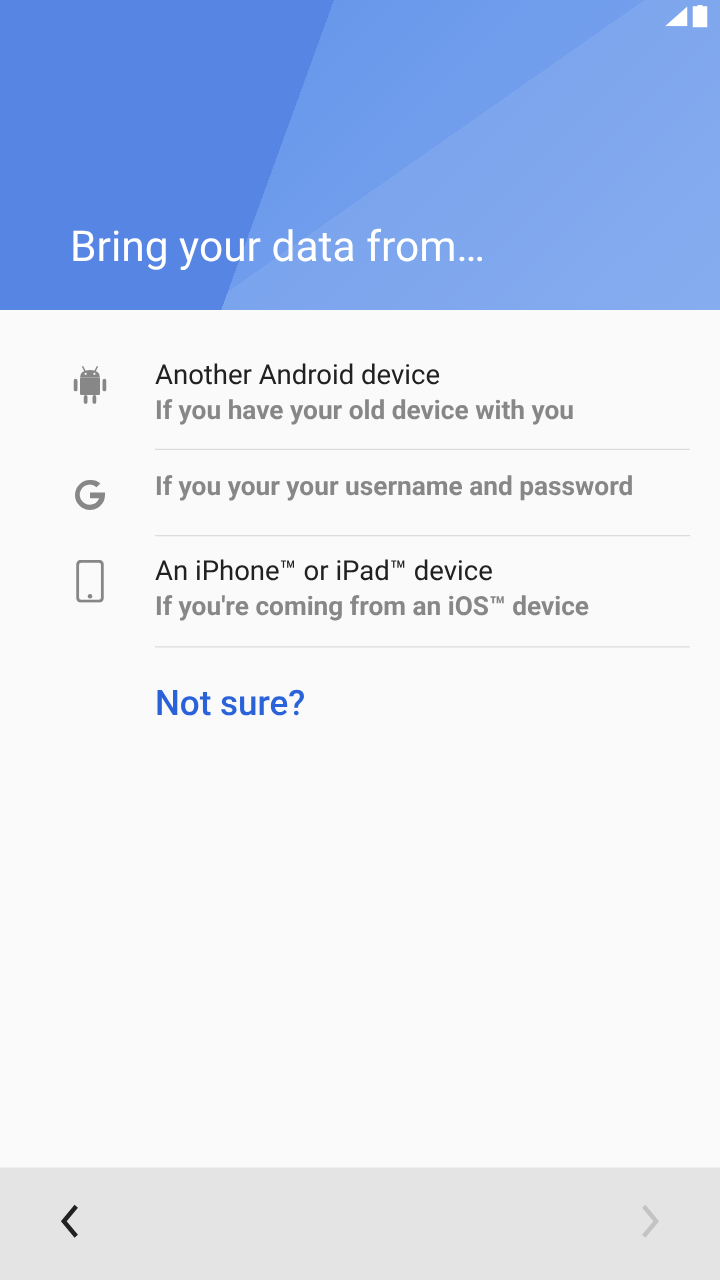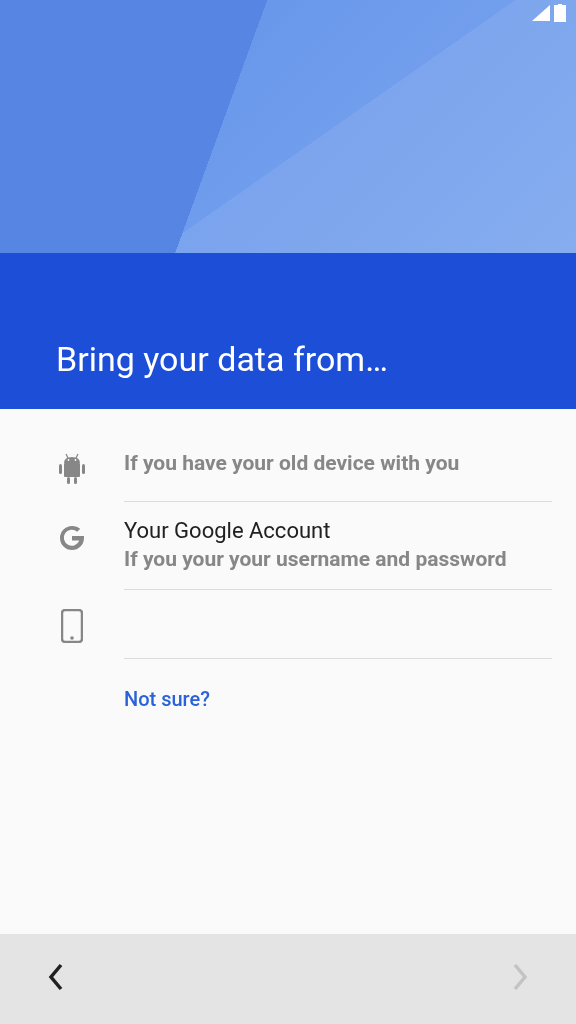--- a/index.html
+++ b/index.html
@@ -25,21 +25,21 @@
       justify-content: flex-end;
       align-items: center;
       padding-right: 10px;
       z-index: 10;
     }
     .status-icon {
       margin-left: 4px;
       display: inline-block;
     }
     .header {
-      height: 409px;
+      height: 248px;
       background: #1d4ed8;
       position: relative;
       overflow: hidden;
     }
     .header-upper {
       position: absolute;
       top: 0;
       left: 0;
       right: 0;
       height: 253px;
@@ -101,21 +101,21 @@
       height: 1px;
       background: #dcdcdc;
       margin-left: 124px;
       margin-right: 24px;
     }
     .not-sure-row {
       padding: 28px 24px 16px 124px;
     }
     .not-sure {
       color: #2962d9;
-      font-size: 20px;
+      font-size: 28px;
       font-weight: 500;
       cursor: pointer;
     }
     .nav-bar {
       position: absolute;
       bottom: 0;
       left: 0;
       right: 0;
       height: 90px;
       background: #e4e4e4;
@@ -164,45 +164,49 @@
         <rect x="24" y="11" width="3" height="10" rx="1.5"></rect>
         <rect x="9" y="24" width="3" height="7" rx="1.5"></rect>
         <rect x="16" y="24" width="3" height="7" rx="1.5"></rect>
         <line x1="8" y1="1" x2="10" y2="5" stroke="#878787" stroke-width="1.2"></line>
         <line x1="20" y1="1" x2="18" y2="5" stroke="#878787" stroke-width="1.2"></line>
         <circle cx="10.5" cy="7" r="0.9" fill="#fafafa"></circle>
         <circle cx="17.5" cy="7" r="0.9" fill="#fafafa"></circle>
       </svg>
     </div>
     <div class="option-text">
+      <div class="option-title">Another Android device</div>
       <div class="option-subtitle">If you have your old device with you</div>
     </div>
   </div>
   <div class="divider"></div>
 
   <div class="option">
     <div class="option-icon">
       <svg width="30" height="30" viewBox="0 0 30 30">
         <path d="M15 3 A12 12 0 1 0 27 15 L27 13 L15 13 L15 17.5 L22.3 17.5 A8 8 0 1 1 20.2 8.8 L23.3 5.7 A12 12 0 0 0 15 3 Z" fill="#878787"></path>
       </svg>
     </div>
     <div class="option-text">
-      <div class="option-title">Your Google Account</div>
       <div class="option-subtitle">If you your your username and password</div>
     </div>
   </div>
   <div class="divider"></div>
 
   <div class="option">
     <div class="option-icon">
       <svg width="22" height="34" viewBox="0 0 22 34">
         <rect x="1" y="1" width="20" height="32" rx="3" fill="none" stroke="#878787" stroke-width="2.5"></rect>
         <circle cx="11" cy="29" r="1.8" fill="#878787"></circle>
       </svg>
     </div>
+    <div class="option-text">
+      <div class="option-title">An iPhone™ or iPad™ device</div>
+      <div class="option-subtitle">If you're coming from an iOS™ device</div>
+    </div>
   </div>
   <div class="divider"></div>
 
   <div class="not-sure-row">
     <span class="not-sure">Not sure?</span>
   </div>
 
 </div>
 
 <div class="nav-bar">

